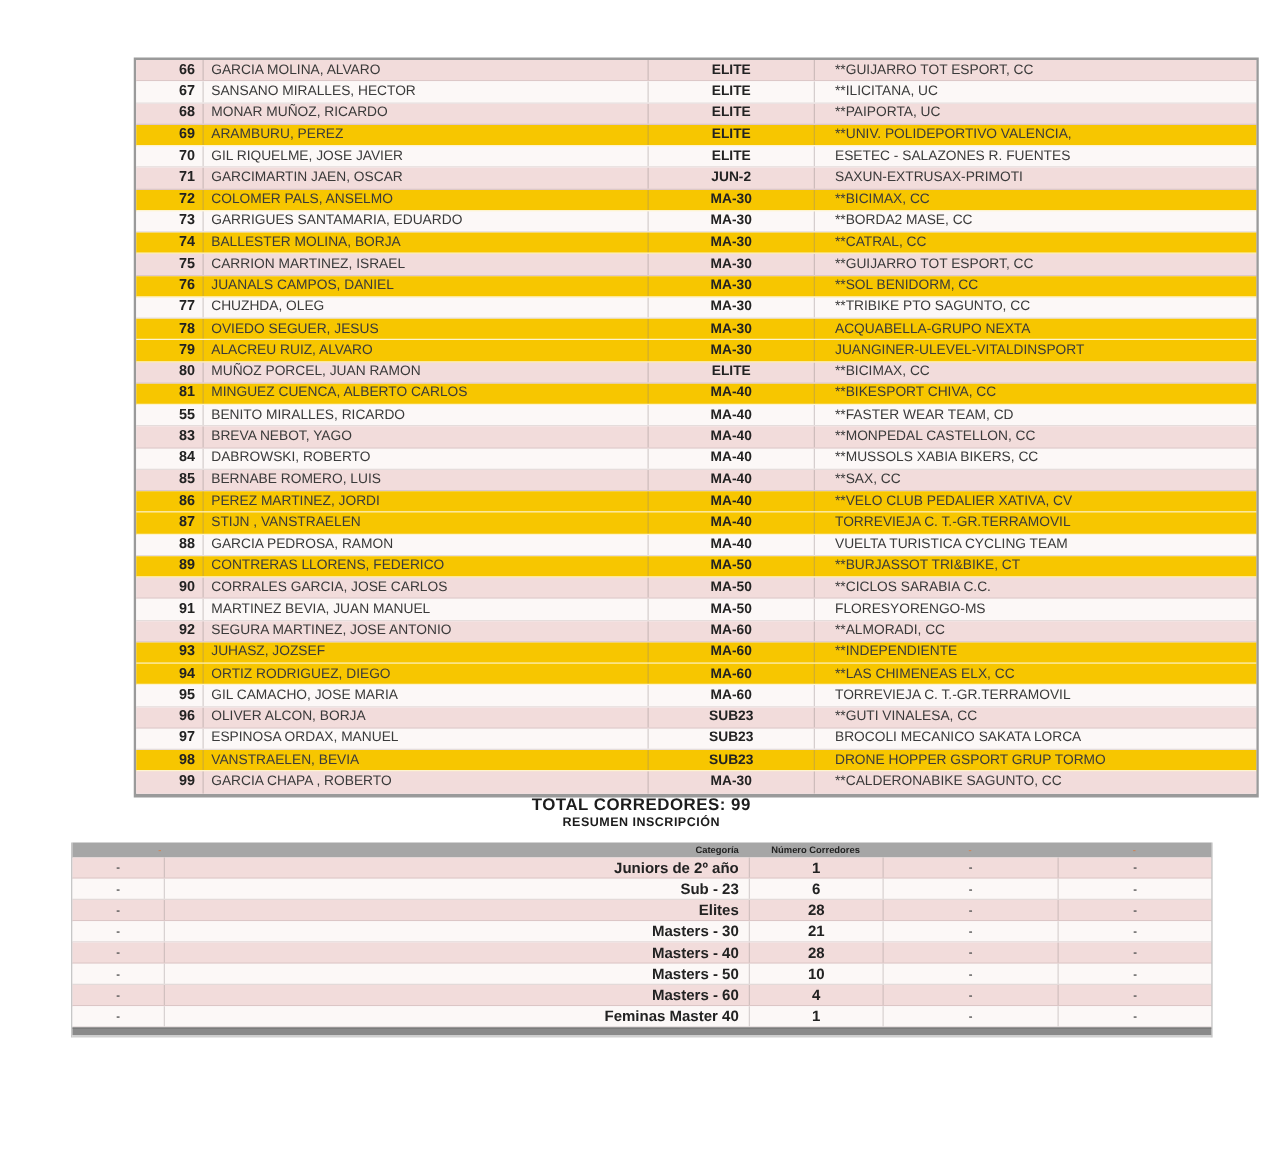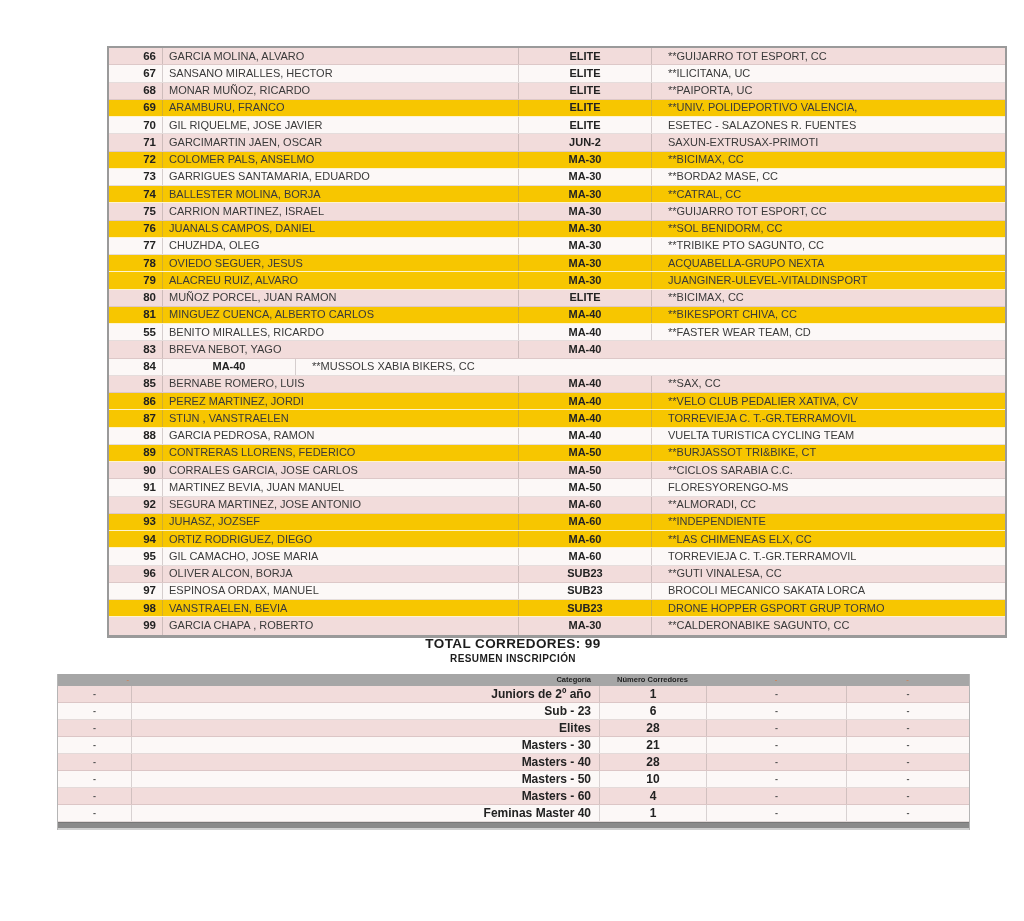--- a/index.html
+++ b/index.html
@@ -83,21 +83,21 @@
           <div class="c team">**ILICITANA, UC</div>
         </div>
         <div class="rrow bg-pink">
           <div class="c num">68</div>
           <div class="c name">MONAR MUÑOZ, RICARDO</div>
           <div class="c cat">ELITE</div>
           <div class="c team">**PAIPORTA, UC</div>
         </div>
         <div class="rrow bg-yellow">
           <div class="c num">69</div>
-          <div class="c name">ARAMBURU, FRANCO</div>
+          <div class="c name">ARAMBURU, PEREZ</div>
           <div class="c cat">ELITE</div>
           <div class="c team">**UNIV. POLIDEPORTIVO VALENCIA,</div>
         </div>
         <div class="rrow bg-white">
           <div class="c num">70</div>
           <div class="c name">GIL RIQUELME, JOSE JAVIER</div>
           <div class="c cat">ELITE</div>
           <div class="c team">ESETEC - SALAZONES R. FUENTES</div>
         </div>
         <div class="rrow bg-pink">
@@ -169,23 +169,25 @@
         <div class="rrow bg-white">
           <div class="c num">55</div>
           <div class="c name">BENITO MIRALLES, RICARDO</div>
           <div class="c cat">MA-40</div>
           <div class="c team">**FASTER WEAR TEAM, CD</div>
         </div>
         <div class="rrow bg-pink">
           <div class="c num">83</div>
           <div class="c name">BREVA NEBOT, YAGO</div>
           <div class="c cat">MA-40</div>
+          <div class="c team">**MONPEDAL CASTELLON, CC</div>
         </div>
         <div class="rrow bg-white">
           <div class="c num">84</div>
+          <div class="c name">DABROWSKI, ROBERTO</div>
           <div class="c cat">MA-40</div>
           <div class="c team">**MUSSOLS XABIA BIKERS, CC</div>
         </div>
         <div class="rrow bg-pink">
           <div class="c num">85</div>
           <div class="c name">BERNABE ROMERO, LUIS</div>
           <div class="c cat">MA-40</div>
           <div class="c team">**SAX, CC</div>
         </div>
         <div class="rrow bg-yellow">

